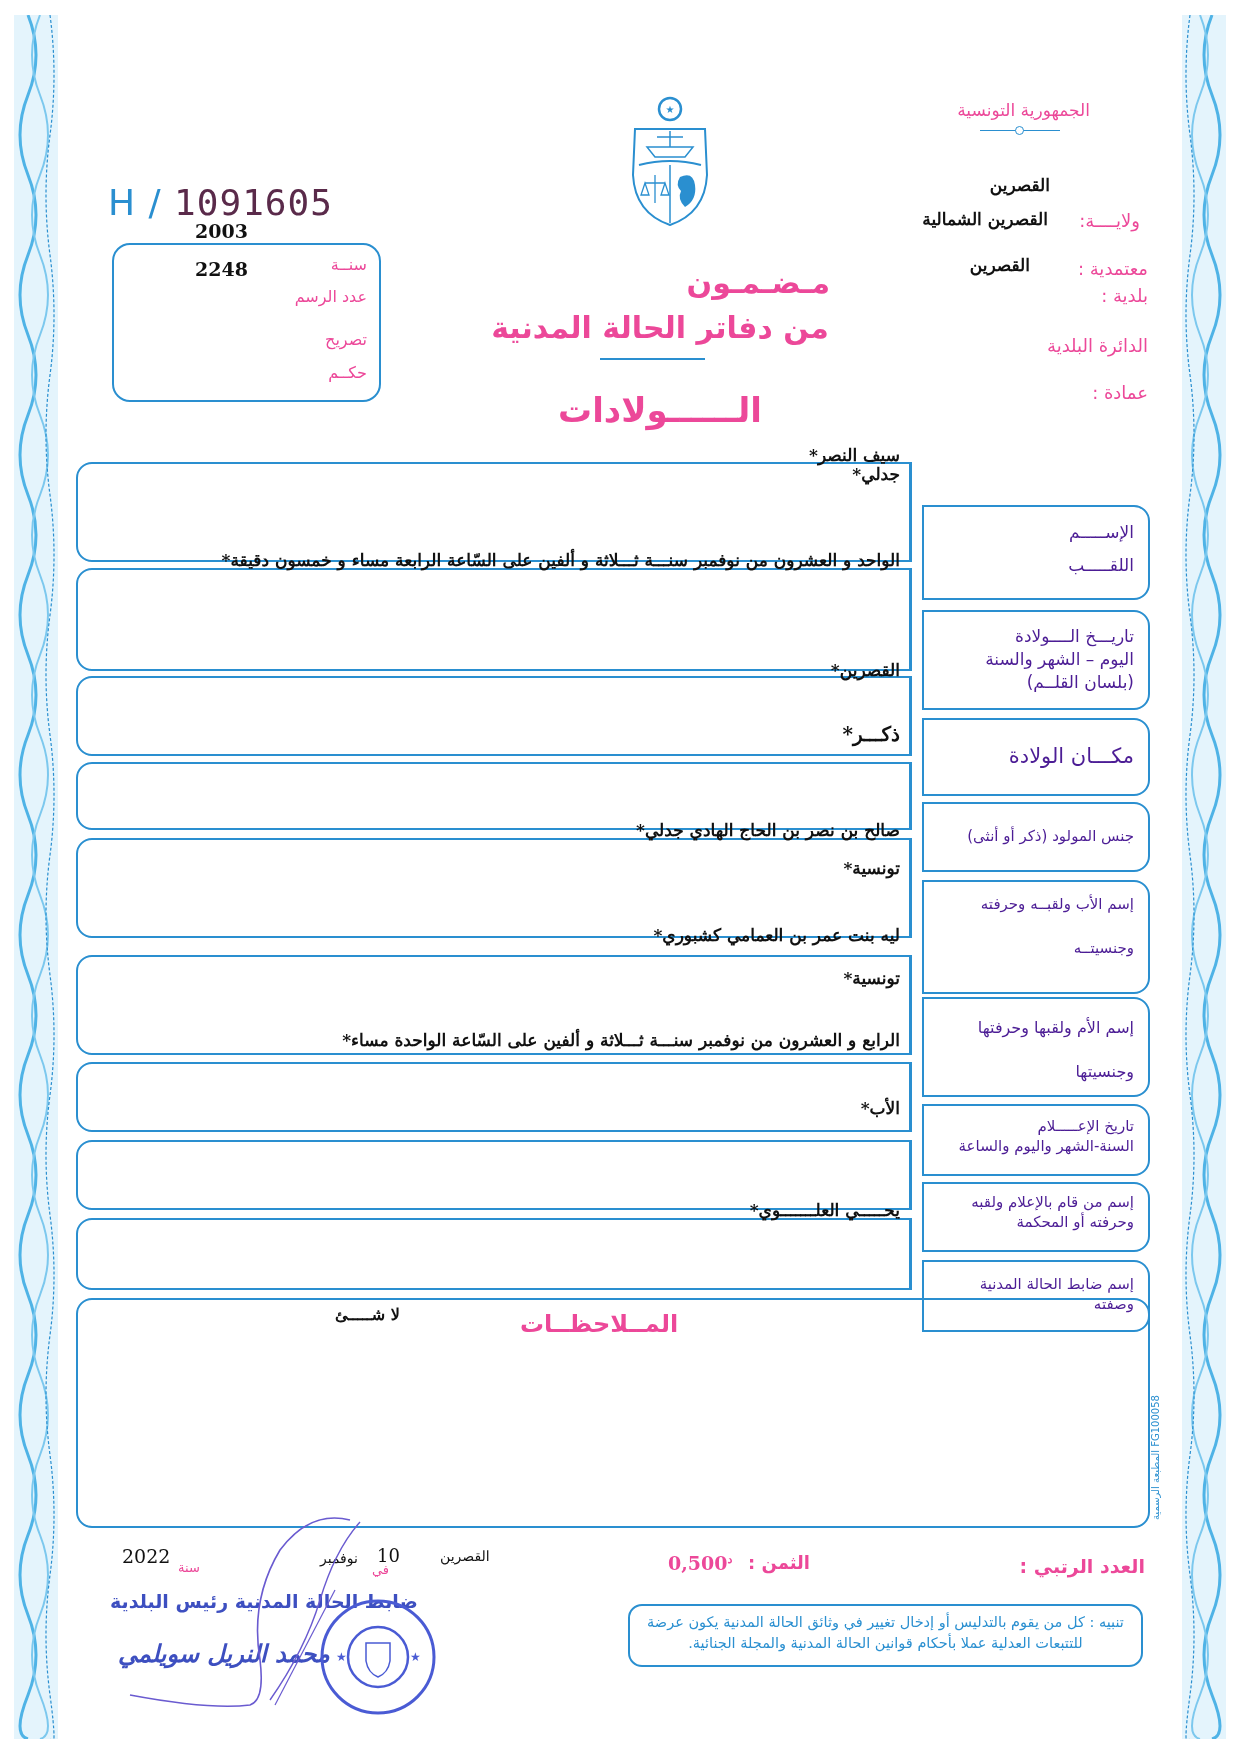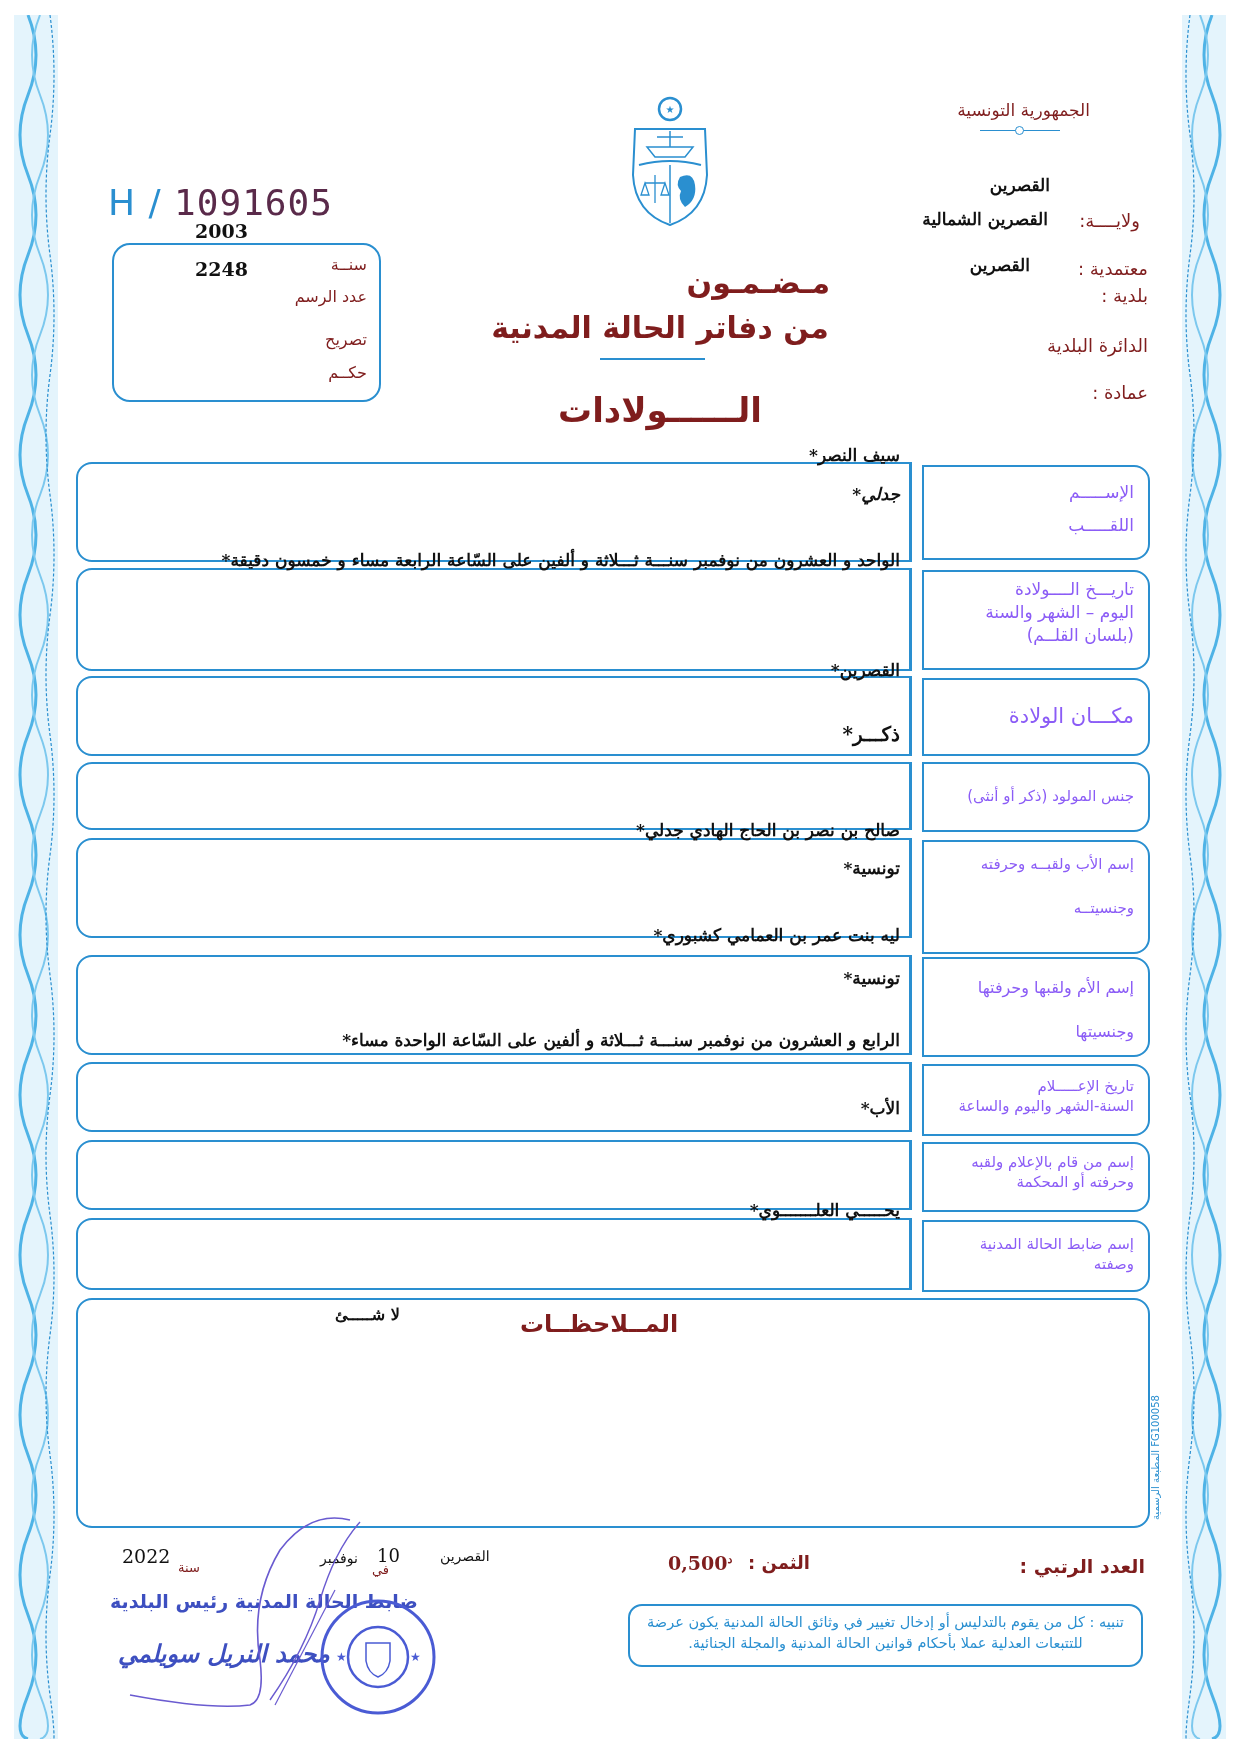--- a/index.html
+++ b/index.html
@@ -1,21 +1,21 @@
 <!DOCTYPE html>
 <html><head>
 <meta charset="utf-8">
 <style>
   html,body{margin:0;padding:0;background:#fff;}
   body{width:1240px;height:1754px;position:relative;overflow:hidden;font-family:"DejaVu Sans",sans-serif;}
   .border-l,.border-r{position:absolute;top:15px;bottom:15px;width:44px;}
   .border-l{left:14px;}
   .border-r{right:14px;}
   .border-l svg,.border-r svg{width:100%;height:100%;}
-  .blue{color:#7f1d1d;}
+  .blue{color:#ec4899;}
   .ink{color:#111;font-family:"DejaVu Serif",serif;font-weight:bold;}
   .abs{position:absolute;}
   .rtl{direction:rtl;}
   
   .republic{top:100px;right:150px;font-size:17px;}
   .republic-sep{top:130px;right:180px;width:80px;height:1px;background:#2a8fd0;}
   .republic-sep::after{content:"";position:absolute;left:35px;top:-4px;width:7px;height:7px;border:1px solid #2a8fd0;border-radius:50%;background:#fff;}
   .lbl{font-size:18px;}
   .val{font-size:17px;}
   
@@ -27,21 +27,21 @@
   .year-top{left:195px;top:220px;font-size:19px;}
   .reg-box{left:112px;top:243px;width:265px;height:155px;border:2.5px solid #2a8fd0;border-radius:18px;}
   .reg-box .row{position:absolute;right:12px;font-size:16px;}
   .reg-num{left:195px;top:258px;font-size:19px;}
   
   .t1{top:265px;left:490px;width:340px;text-align:right;font-size:30px;font-weight:bold;letter-spacing:6px;}
   .t2{top:310px;left:460px;width:400px;text-align:center;font-size:30px;font-weight:bold;}
   .t2-underline{top:358px;left:600px;width:105px;height:2px;background:#2a8fd0;}
   .t3{top:390px;left:500px;width:320px;text-align:center;font-size:34px;font-weight:bold;letter-spacing:8px;}
   
-  .lblbox{position:absolute;left:922px;width:228px;border:2.5px solid #2a8fd0;border-radius:0 16px 16px 0;box-sizing:border-box;direction:rtl;padding:6px 14px;font-size:17px;line-height:1.35;color:#8b5cf6;}
+  .lblbox{position:absolute;left:922px;width:228px;border:2.5px solid #2a8fd0;border-radius:0 16px 16px 0;box-sizing:border-box;direction:rtl;padding:13px 14px;font-size:17px;line-height:1.35;color:#4c1d95;margin-top:40px;}
   .valbox{position:absolute;left:76px;width:836px;border:2.5px solid #2a8fd0;border-right-width:3px;border-radius:16px 0 0 16px;box-sizing:border-box;}
   .fill{position:absolute;direction:rtl;font-size:17px;color:#111;font-family:"DejaVu Serif",serif;font-weight:bold;white-space:nowrap;}
   
   .notes{left:76px;top:1298px;width:1074px;height:230px;border:2.5px solid #2a8fd0;border-radius:16px;box-sizing:border-box;}
   .notes-title{top:1310px;left:520px;font-size:24px;font-weight:bold;}
   .notes-val{top:1305px;left:335px;font-size:16px;}
   .warning{left:628px;top:1604px;width:515px;height:63px;border:2px solid #2a8fd0;border-radius:14px;box-sizing:border-box;direction:rtl;text-align:center;font-size:14.5px;color:#2a8fd0;padding:6px 10px;line-height:1.45;}
   .side-print{left:1148px;top:1390px;font-size:10px;color:#2a8fd0;transform:rotate(-90deg);transform-origin:left top;white-space:nowrap;}
 </style>
 </head>
@@ -110,21 +110,21 @@
 <div class="abs blue rtl t2">من دفاتر الحالة المدنية</div>
 <div class="abs t2-underline"></div>
 <div class="abs blue rtl t3">الــــــولادات</div>
 
 <div class="valbox" style="top:462px;height:100px;"></div>
 <div class="lblbox" style="top:465px;height:95px;padding-top:14px;">
   <div>الإســـــم</div>
   <div style="margin-top:10px;">اللقـــــب</div>
 </div>
 <div class="fill" style="top:445px;right:340px;">سيف النصر*</div>
-<div class="fill" style="top:484px;right:340px;font-style:italic;">جدلي*</div>
+<div class="fill" style="top:464px;right:340px;">جدلي*</div>
 
 <div class="valbox" style="top:568px;height:103px;"></div>
 <div class="lblbox" style="top:570px;height:100px;">
   <div>تاريـــخ الــــولادة</div>
   <div>اليوم – الشهر والسنة</div>
   <div>(بلسان القلــم)</div>
 </div>
 <div class="fill" style="top:550px;right:340px;">الواحد و العشرون من نوفمبر سنـــة ثـــلاثة و ألفين على السّاعة الرابعة مساء و خمسون دقيقة*</div>
 
 <div class="valbox" style="top:676px;height:80px;"></div>

